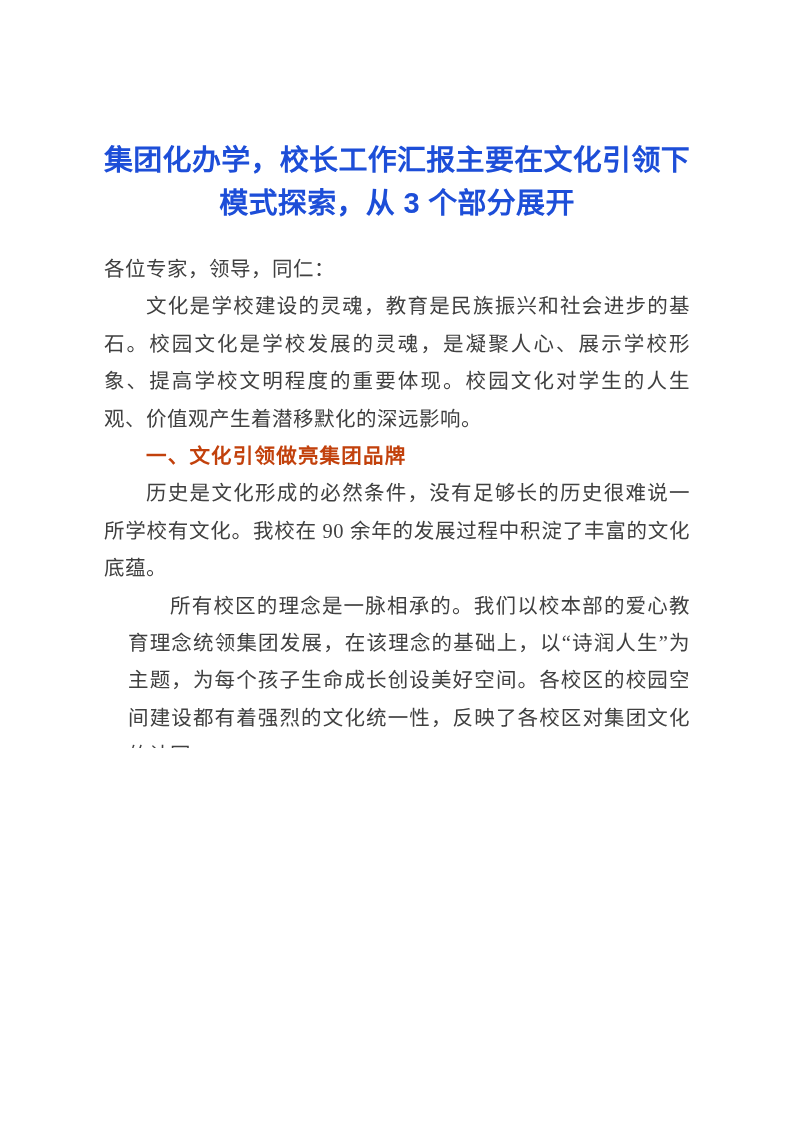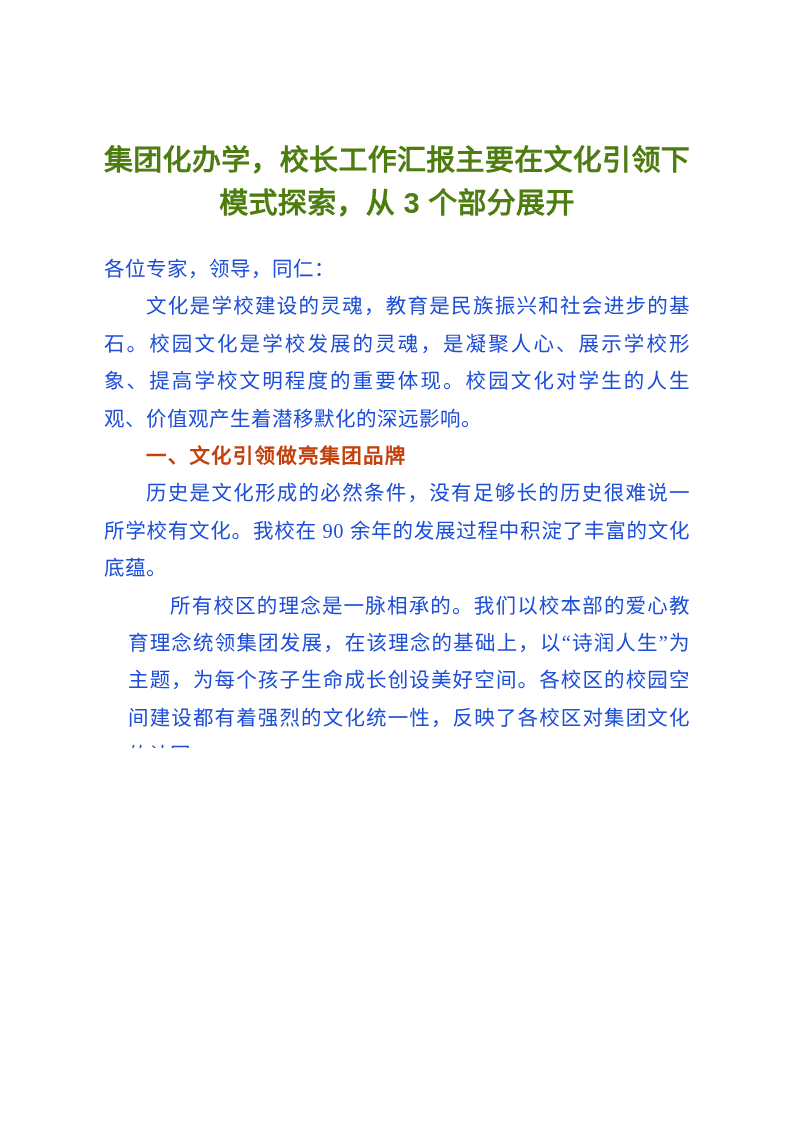--- a/index.html
+++ b/index.html
@@ -30,38 +30,38 @@
   
   .doc-title {
     margin: 0;
     padding: 0;
     font-family: "Liberation Sans", "DejaVu Sans", sans-serif;
     font-weight: bold;
     font-size: 29px;
     line-height: 43px;
     text-align: center;
     letter-spacing: 0.3px;
-    color: #4d7c0f;
+    color: #1d4ed8;
     padding-top: 139px;
   }
 
   
   .body-block {
     margin-top: 26px;
   }
   p.para {
     margin: 0;
     padding: 0;
     font-family: "Liberation Serif", "DejaVu Serif", serif;
     font-size: 20.5px;
     line-height: 37.4px;
     text-align: justify;
     text-justify: inter-ideograph;
     letter-spacing: 0.5px;
-    color: #1d4ed8;
+    color: #404040;
     text-indent: 0;
   }
   p.para.indent {
     text-indent: 2.05em;
   }
   p.para.heading {
     font-weight: bold;
     color: #c2410c;
     text-indent: 2.05em;
     letter-spacing: 1.2px;

